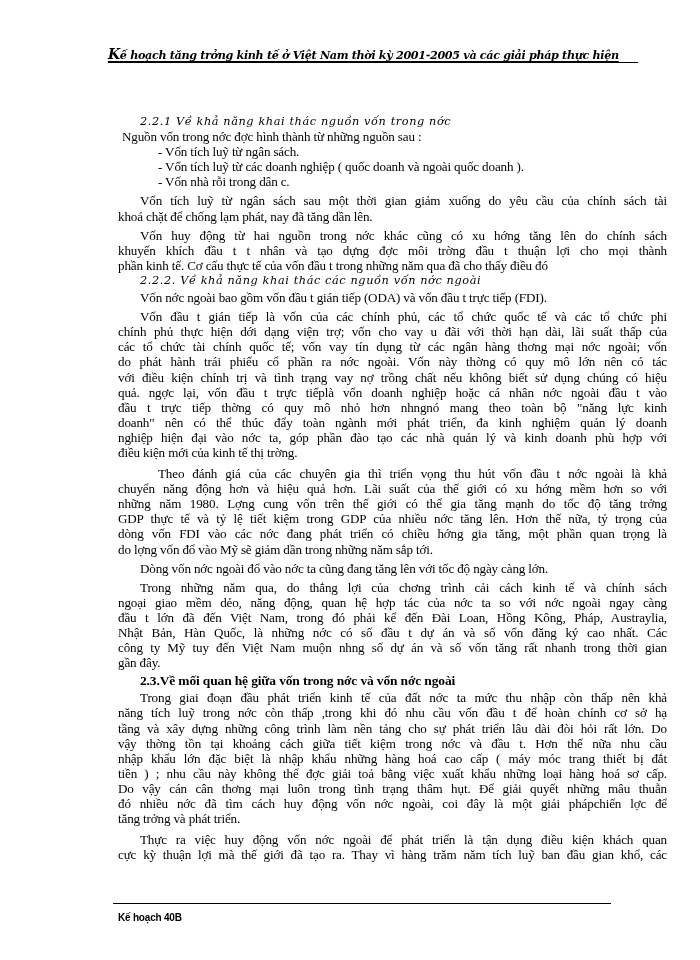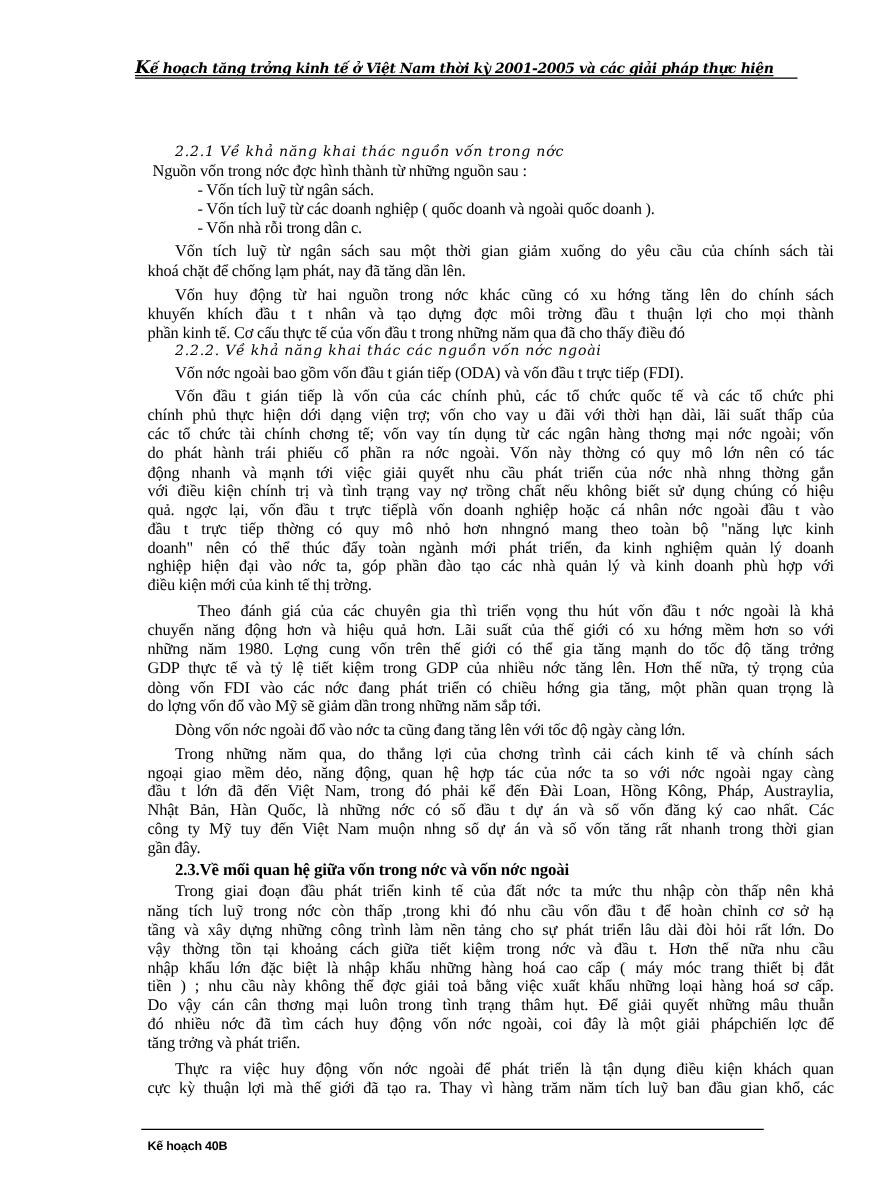--- a/index.html
+++ b/index.html
@@ -53,23 +53,22 @@
     <span class="line jl ind1">Vốn huy động từ hai nguồn trong nớc   khác cũng có xu hớng   tăng lên do chính sách</span>
     <span class="line jl">khuyến khích đầu t   t   nhân và tạo dựng đợc   môi trờng   đầu t   thuận lợi cho mọi thành</span>
     <span class="line">phần kinh tế. Cơ cấu thực tế của vốn đầu t   trong những năm qua đã cho thấy điều đó</span>
 
     <span class="line ind1 h-italic">2.2.2. Về khả năng khai thác các nguồn vốn nớc    ngoài</span>
     <div class="gap" style="height:2px"></div>
     <span class="line ind1">Vốn nớc   ngoài bao gồm vốn đầu t   gián tiếp (ODA) và vốn đầu t   trực tiếp (FDI).</span>
     <div class="gap"></div>
     <span class="line jl ind1">Vốn đầu t   gián tiếp là vốn của các chính phủ, các tổ chức quốc tế và các tổ chức phi</span>
     <span class="line jl">chính phủ thực hiện dới   dạng viện trợ; vốn cho vay u   đãi với thời hạn dài, lãi suất thấp của</span>
-    <span class="line jl">các tổ chức tài chính chơng tế; vốn vay tín dụng từ các ngân hàng thơng   mại nớc   ngoài; vốn</span>
+    <span class="line jl">các tổ chức tài chính quốc tế; vốn vay tín dụng từ các ngân hàng thơng   mại nớc   ngoài; vốn</span>
     <span class="line jl">do phát hành trái phiếu cổ phần ra nớc   ngoài. Vốn này thờng   có quy mô lớn nên có tác</span>
-    <span class="line jl">động nhanh và mạnh tới việc giải quyết nhu cầu phát triển của nớc   nhà nhng   thờng   gắn</span>
     <span class="line jl">với điều kiện chính trị và tình trạng vay nợ trồng chất nếu không biết sử dụng chúng có hiệu</span>
     <span class="line jl">quả. ngợc   lại, vốn đầu t   trực tiếplà vốn doanh nghiệp hoặc cá nhân nớc   ngoài đầu t   vào</span>
     <span class="line jl">đầu t   trực tiếp thờng   có quy mô nhỏ hơn nhngnó   mang theo toàn bộ "năng lực kinh</span>
     <span class="line jl">doanh" nên có thể thúc đẩy toàn ngành mới phát triển, đa   kinh nghiệm quản lý doanh</span>
     <span class="line jl">nghiệp hiện đại vào nớc   ta, góp phần đào tạo các nhà quản lý và kinh doanh phù hợp với</span>
     <span class="line">điều kiện mới của kinh tế thị trờng.</span>
     <div class="gap" style="height:6px"></div>
     <span class="line jl ind2">Theo đánh giá của các chuyên gia thì triển vọng thu hút vốn đầu t   nớc   ngoài là khả</span>
     <span class="line jl">chuyển năng động hơn và hiệu quả hơn. Lãi suất của thế giới có xu hớng   mềm hơn so với</span>
     <span class="line jl">những năm 1980. Lợng   cung vốn trên thế giới có thể gia tăng mạnh do tốc độ tăng trởng</span>

